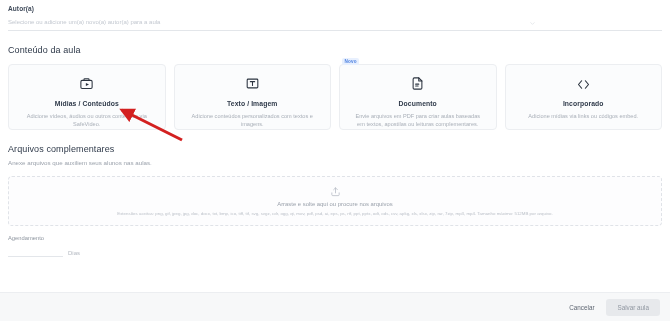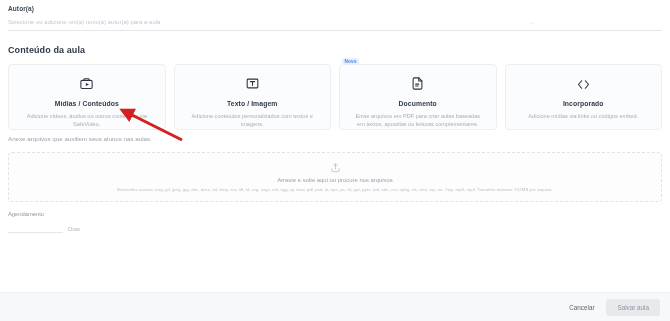--- a/index.html
+++ b/index.html
@@ -59,21 +59,21 @@
     right: 126px;
     top: 4px;
     width: 7px;
     height: 7px;
   }
   .chevron svg { display:block; }
 
   
   .section-title {
     font-size: 9px;
-    font-weight: 700;
+    font-weight: 400;
     color: #2f3a4a;
     margin-top: 14px;
     letter-spacing: .1px;
   }
   .section-sub {
     font-size: 6.2px;
     color: #9aa1ab;
     margin-top: 5px;
   }
 
@@ -309,20 +309,21 @@
             <polyline points="9 6 4 12 9 18"></polyline>
             <polyline points="15 6 20 12 15 18"></polyline>
           </svg>
         </span>
         <div class="card-title">Incorporado</div>
         <div class="card-desc">Adicione mídias via links ou códigos embed.</div>
       </div>
 
     </div>
 
+    <div class="section-title">Arquivos complementares</div>
     <div class="section-sub">Anexe arquivos que auxiliem seus alunos nas aulas.</div>
 
     <div class="dropzone">
       <span class="upload-icon">
         <svg viewBox="0 0 24 24" width="11" height="11" fill="none" stroke="#b8bec7" stroke-width="1.8" stroke-linecap="round" stroke-linejoin="round">
           <path d="M4 15v4a2 2 0 0 0 2 2h12a2 2 0 0 0 2-2v-4"></path>
           <polyline points="8 8 12 4 16 8"></polyline>
           <line x1="12" y1="4" x2="12" y2="15"></line>
         </svg>
       </span>

